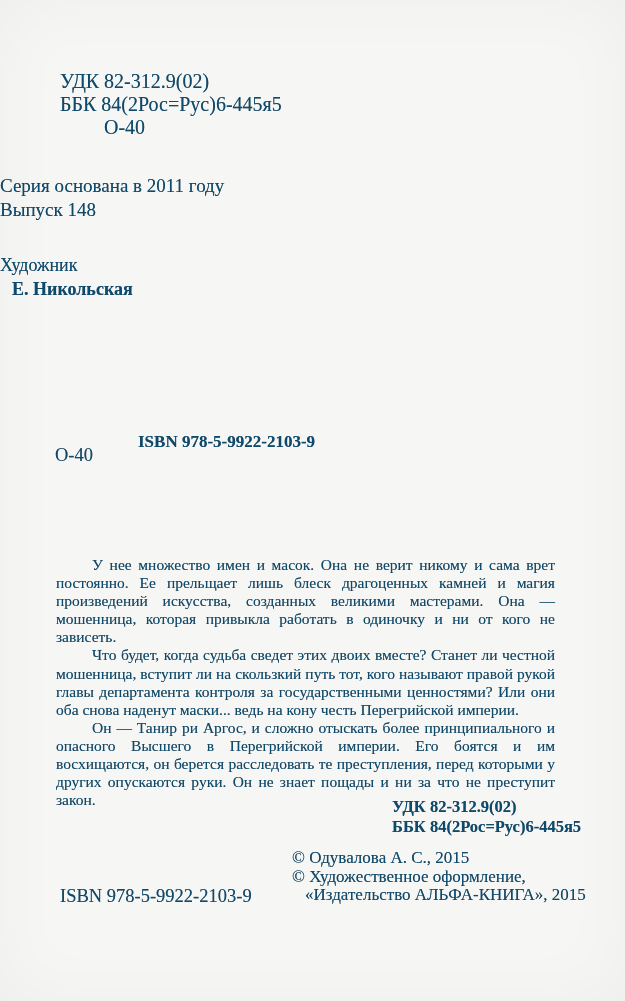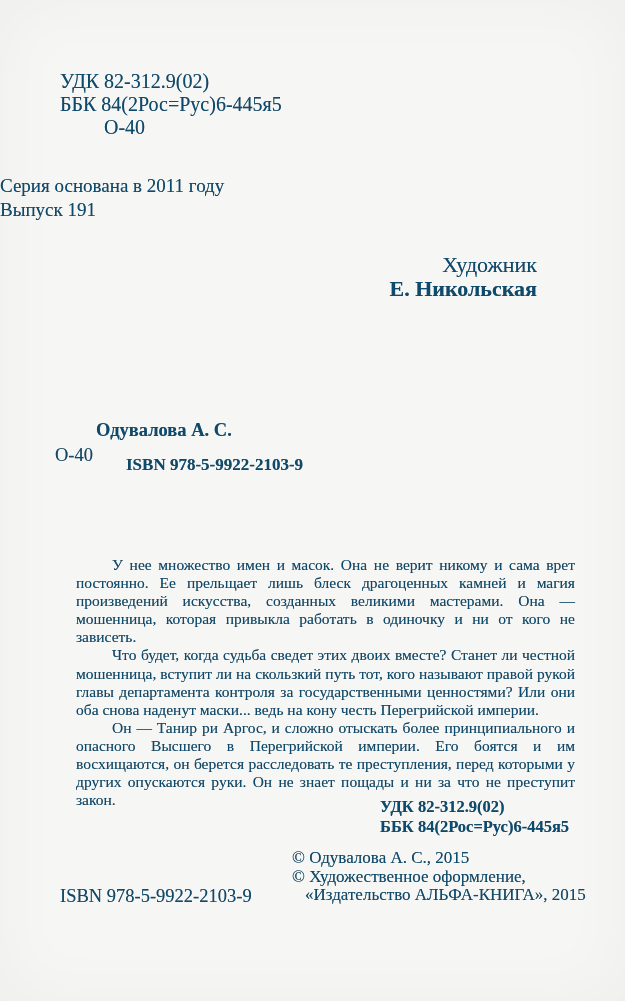--- a/index.html
+++ b/index.html
@@ -14,21 +14,21 @@
     position: relative;
     width: 625px;
     height: 1001px;
     background: #f6f6f4;
     color: #0c4a6e;
     overflow: hidden;
     box-shadow: inset 0 0 70px rgba(0,0,0,0.035);
     text-shadow: 0 0 0.5px rgba(70,70,70,0.55);
   }
   .page div, .page p, .page span { box-sizing: border-box; }
-  .bold { font-weight: bold; }
+  .bold { font-weight: bold; padding-left: 12px; }
 
   .top-codes {
     position: absolute;
     left: 60px;
     top: 70px;
     font-size: 20px;
     line-height: 23px;
     white-space: nowrap;
   }
   .indent-code { margin-left: 44px; }
@@ -40,22 +40,22 @@
     width: 625px;
     text-align: left;
     font-size: 19px;
     line-height: 24px;
   }
   .artist {
     position: absolute;
     left: 0;
     top: 253px;
     width: 537px;
-    text-align: right;
-    font-size: 22px;
+    text-align: left;
+    font-size: 18px;
     line-height: 24px;
   }
 
   .catalog {
     position: absolute;
     left: 96px;
     top: 419px;
     width: 468px;
     font-size: 18.5px;
     line-height: 23px;
@@ -72,21 +72,21 @@
     top: 25px;
   }
   .catalog-isbn {
     margin-top: 11px;
     margin-left: 30px;
     font-size: 17px;
   }
 
   .annotation {
     position: absolute;
-    left: 76px;
+    left: 56px;
     top: 556px;
     width: 499px;
     font-size: 15.5px;
     line-height: 18.1px;
     text-align: justify;
   }
   .annotation p {
     margin: 0;
     text-indent: 36px;
   }
@@ -123,30 +123,29 @@
 <div class="page">
 
   <div class="top-codes">
     <div>УДК 82-312.9(02)</div>
     <div>ББК 84(2Рос=Рус)6-445я5</div>
     <div class="indent-code">О-40</div>
   </div>
 
   <div class="series">
     <div>Серия основана в 2011 году</div>
-    <div>Выпуск 191</div>
+    <div>Выпуск 148</div>
   </div>
 
   <div class="artist">
     <div>Художник</div>
     <div class="bold">Е. Никольская</div>
   </div>
 
   <div class="catalog">
-    <div class="bold catalog-author">Одувалова А. С.</div>
     <span class="catalog-code">О-40</span>
     <div class="catalog-isbn bold">ISBN 978-5-9922-2103-9</div>
   </div>
 
   <div class="annotation">
     <p>У нее множество имен и масок. Она не верит никому и сама врет постоянно. Ее прельщает лишь блеск драгоценных камней и магия произведений искусства, созданных великими мастерами. Она — мошенница, которая привыкла работать в одиночку и ни от кого не зависеть.</p>
     <p>Что будет, когда судьба сведет этих двоих вместе? Станет ли честной мошенница, вступит ли на скользкий путь тот, кого называют правой рукой главы департамента контроля за государственными ценностями? Или они оба снова наденут маски... ведь на кону честь Перегрийской империи.</p>
     <p>Он — Танир ри Аргос, и сложно отыскать более принципиального и опасного Высшего в Перегрийской империи. Его боятся и им восхищаются, он берется расследовать те преступления, перед которыми у других опускаются руки. Он не знает пощады и ни за что не преступит закон.</p>
   </div>
 

